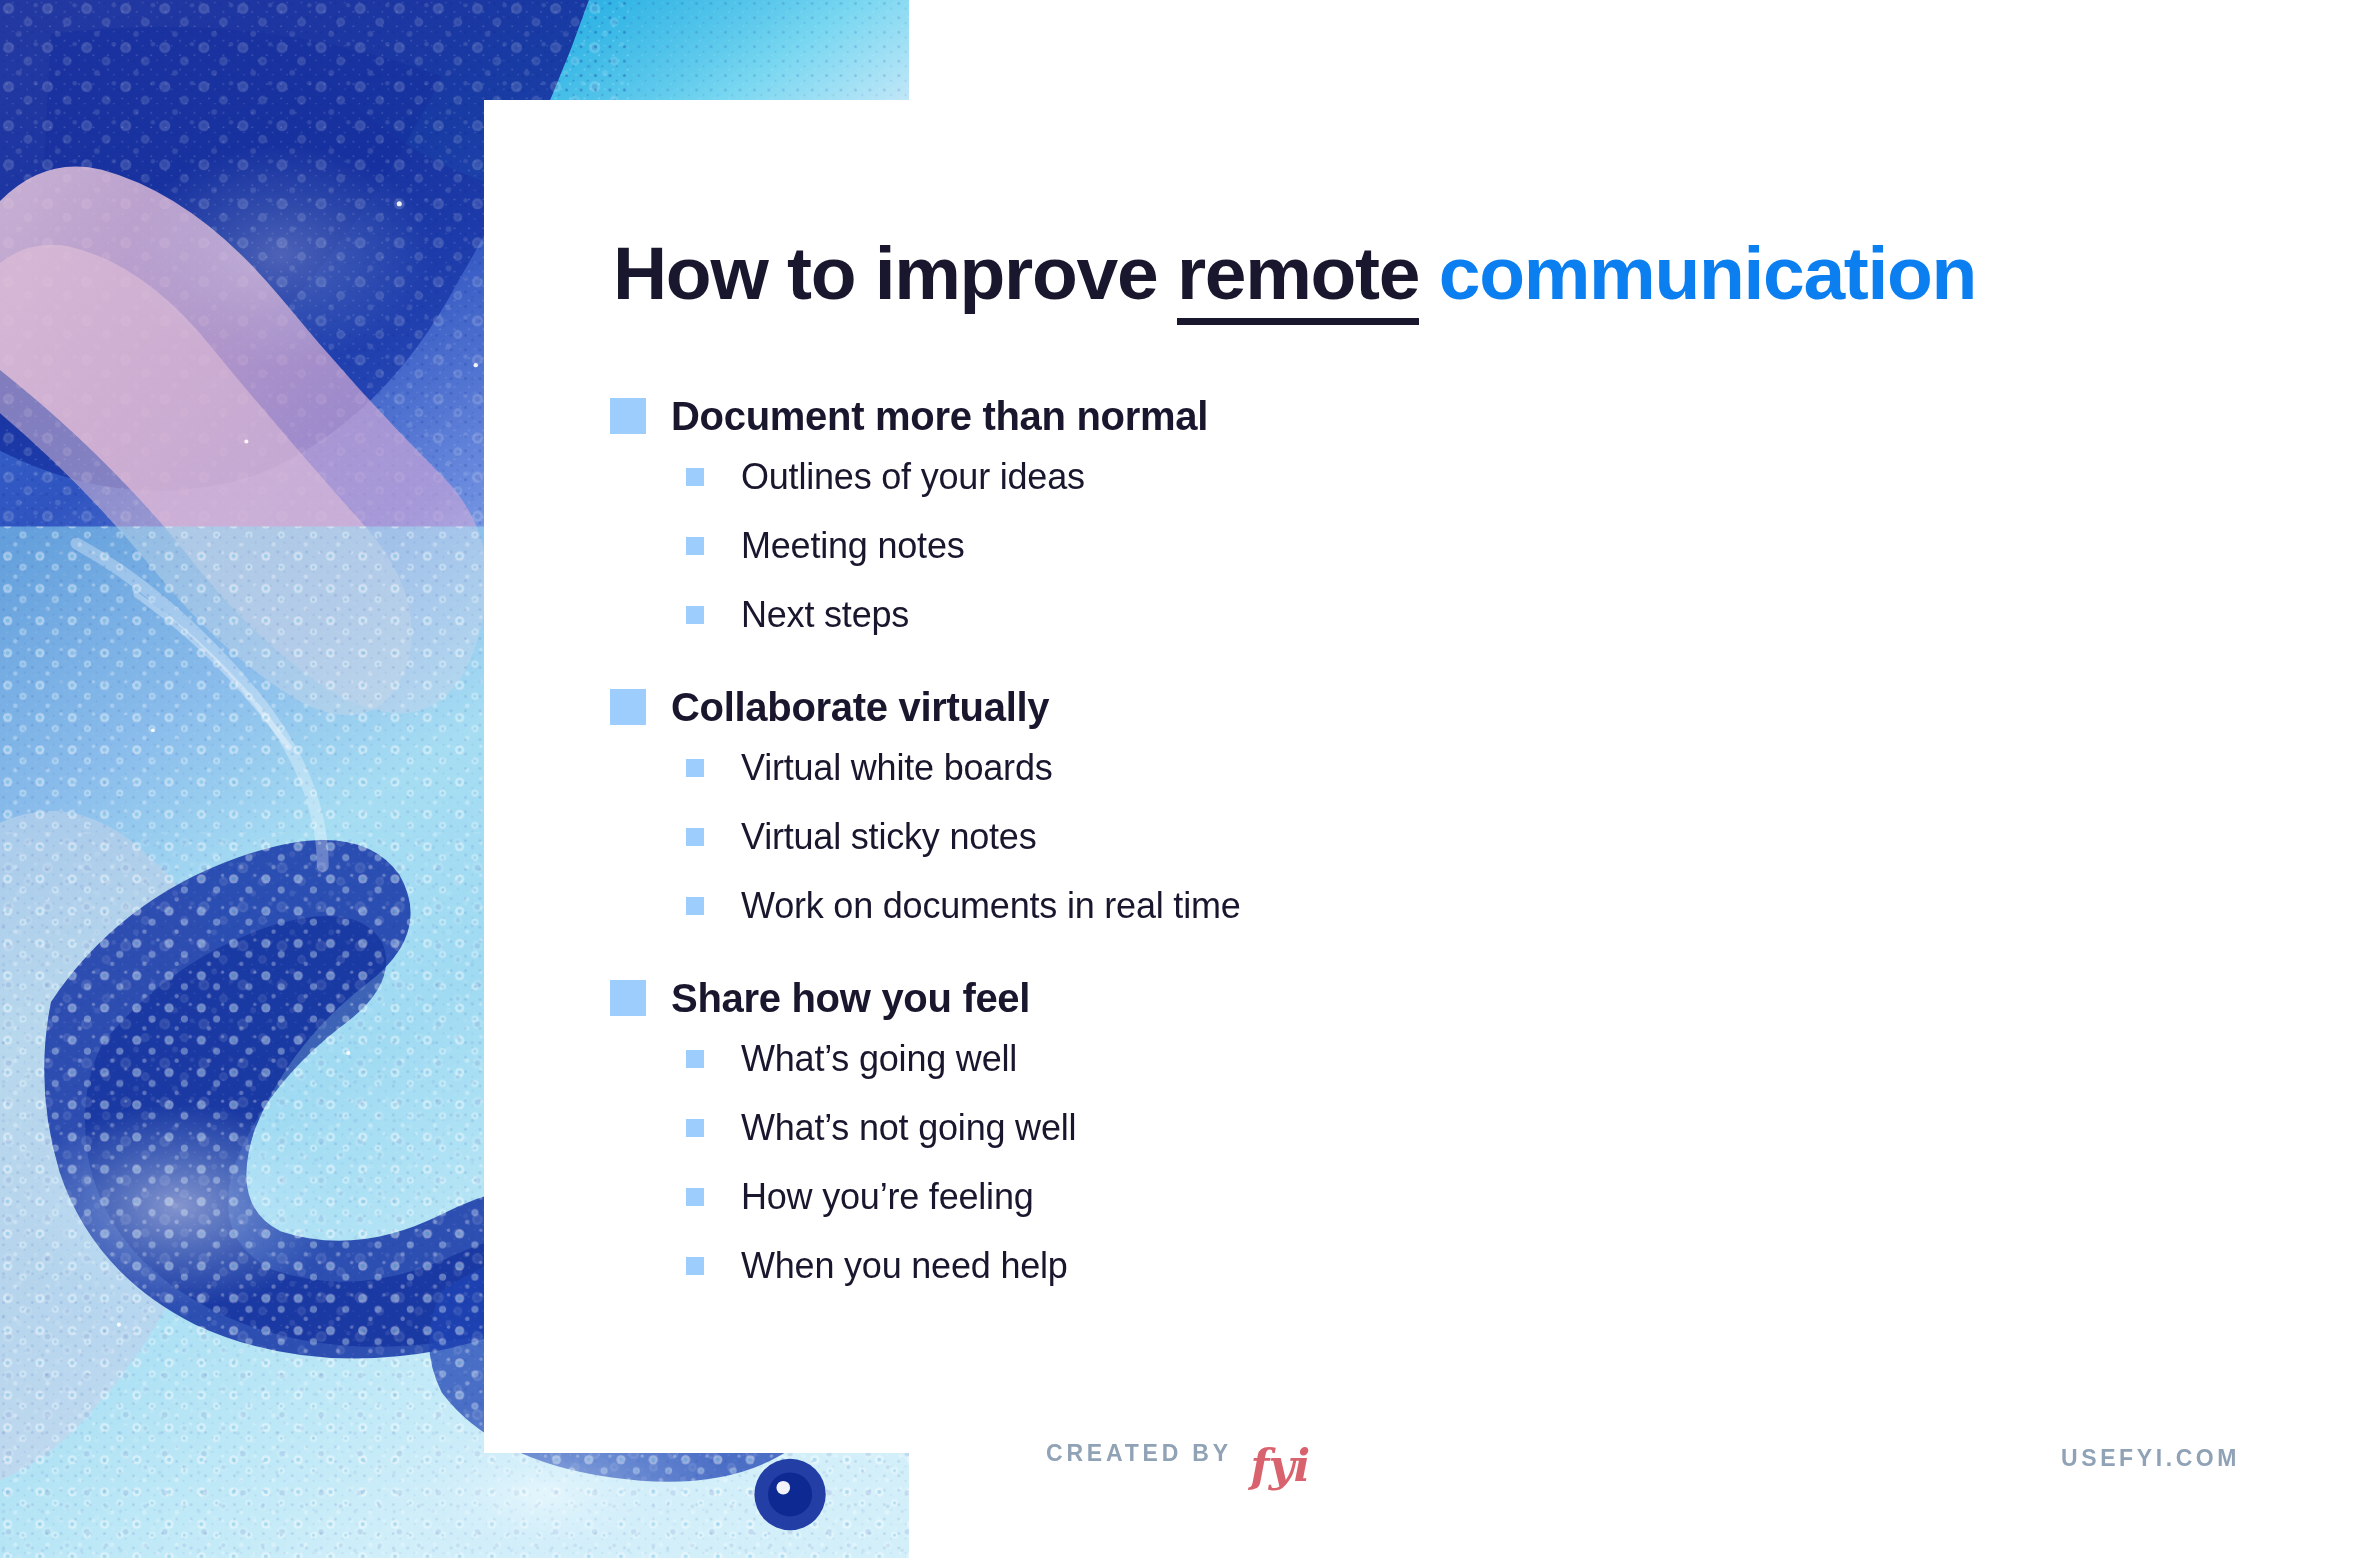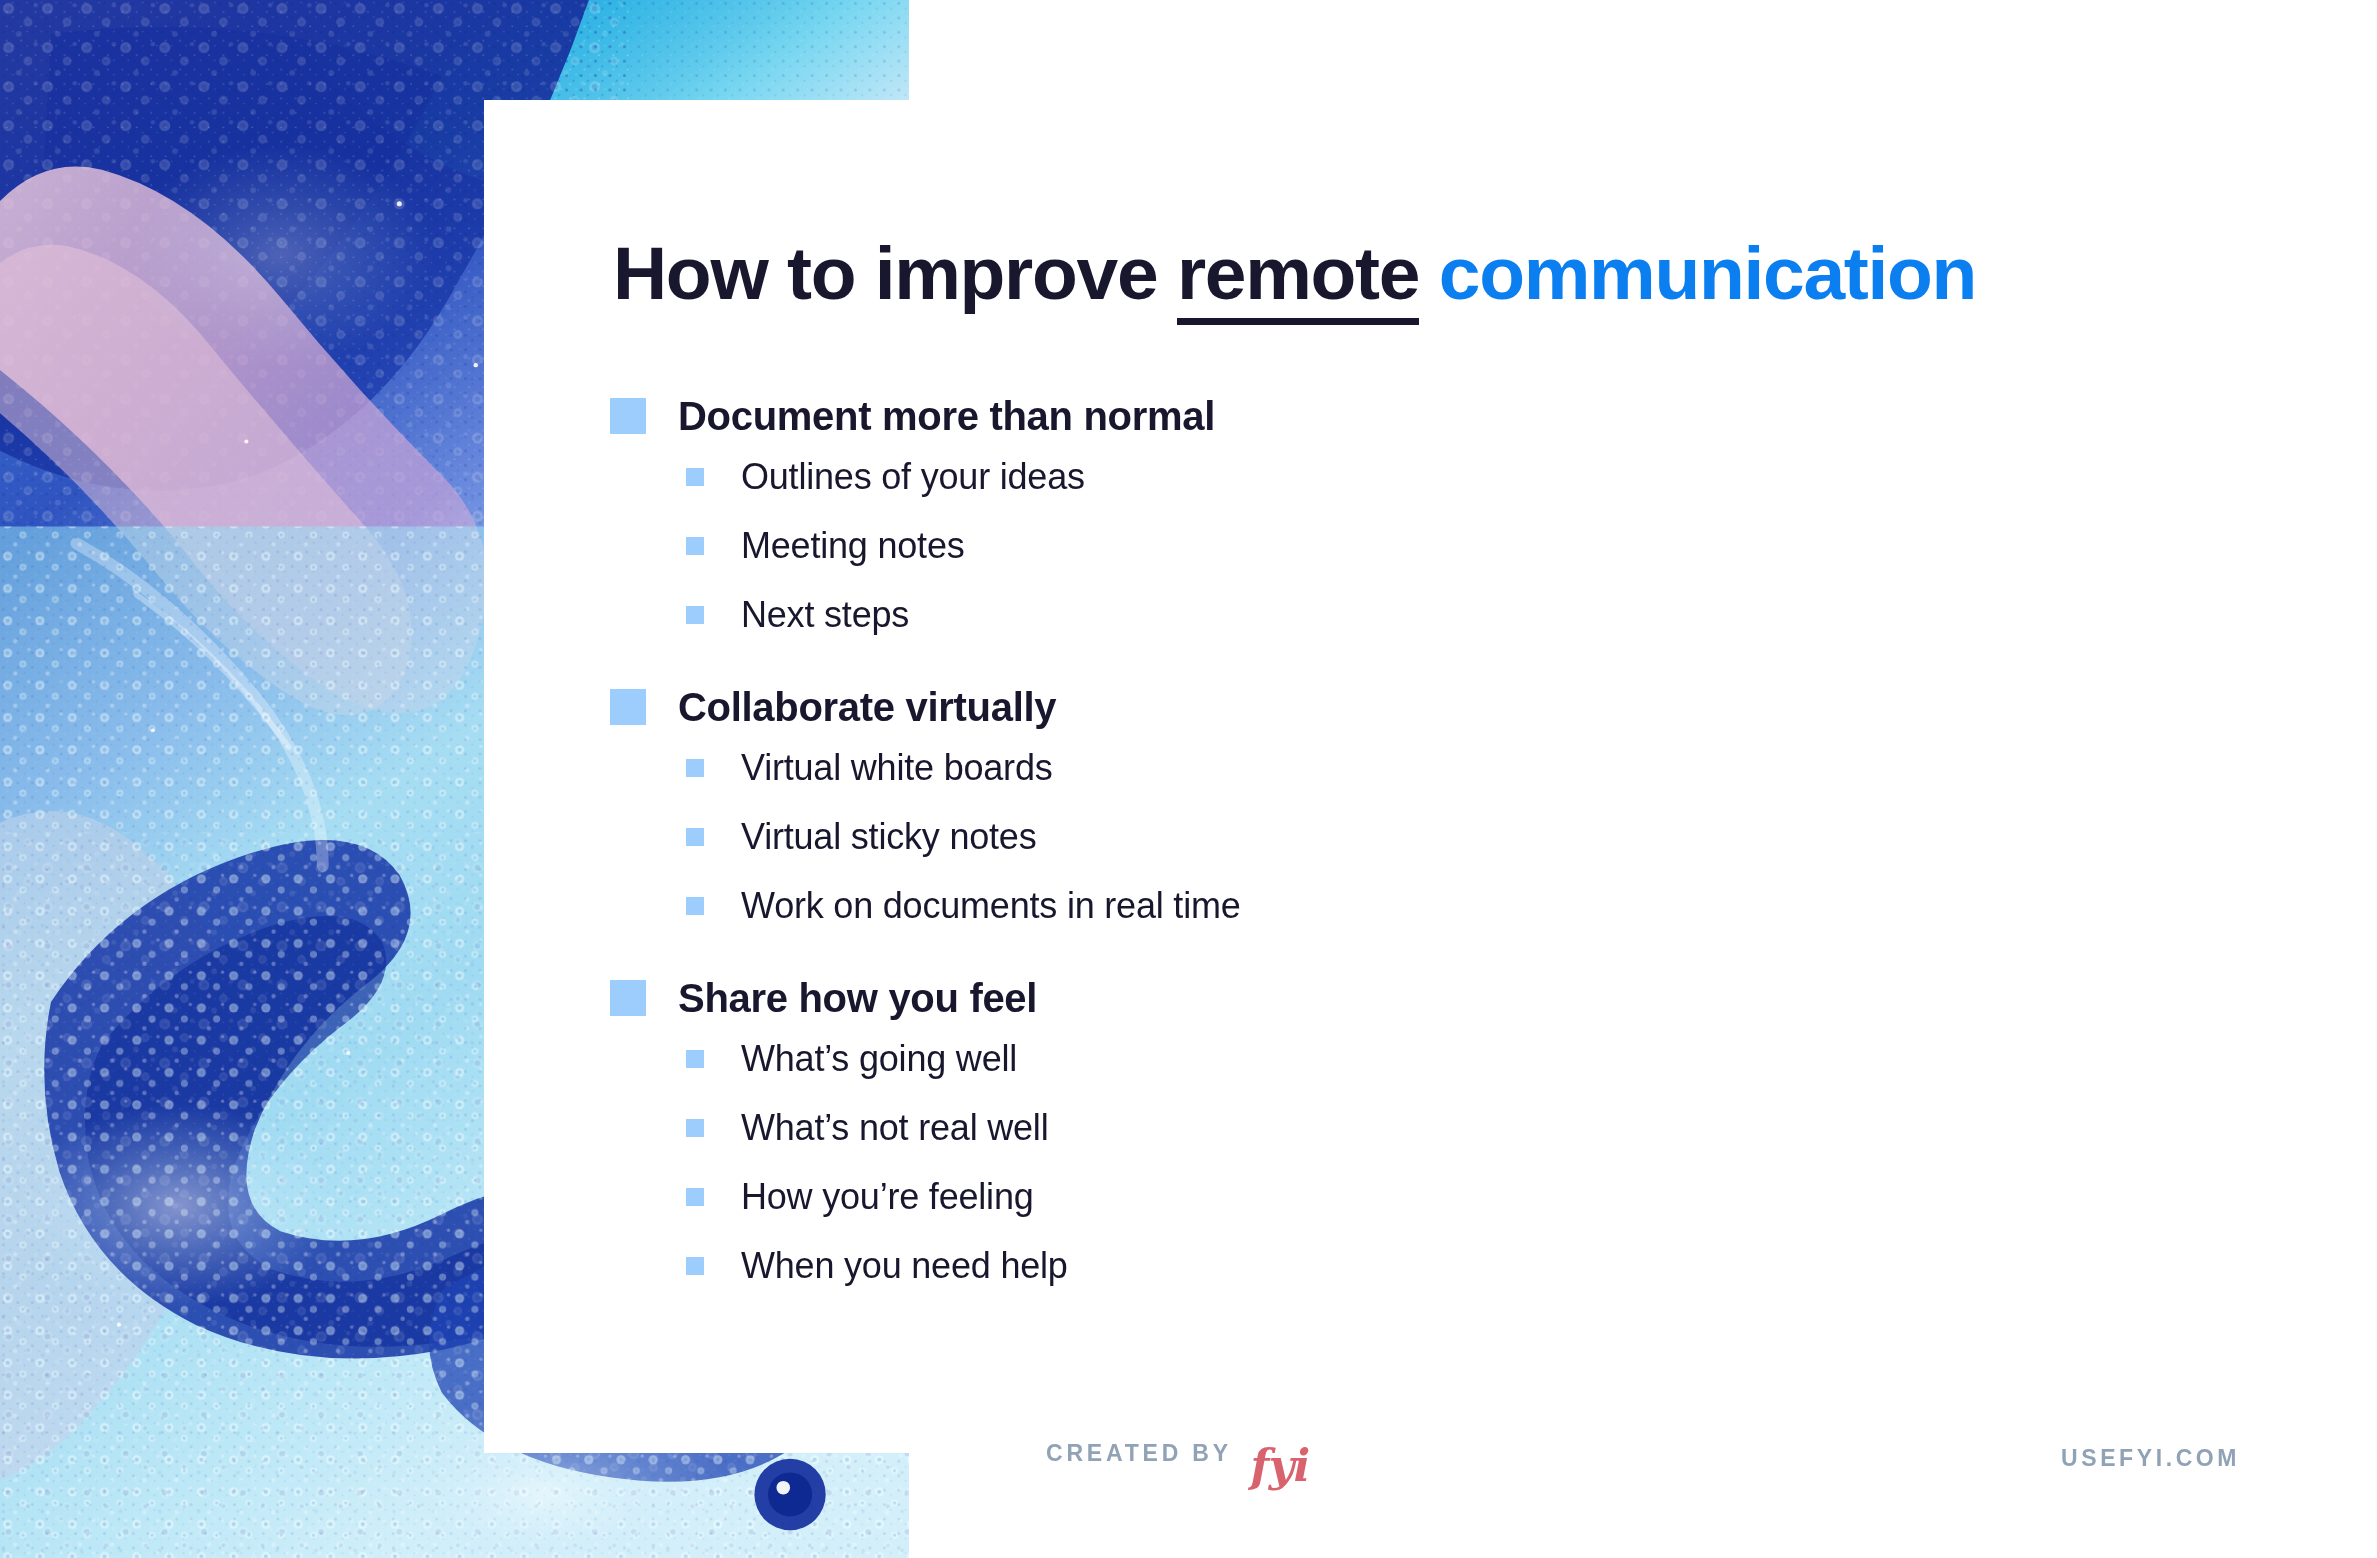--- a/index.html
+++ b/index.html
@@ -78,21 +78,21 @@
     display: flex;
     align-items: center;
     height: 53px;
   }
   .bullet-lg {
     width: 36px; height: 36px;
     background: #9ccdfd;
     flex: 0 0 36px;
   }
   .grp-head .label {
-    margin-left: 32px;
+    margin-left: 25px;
     font-size: 40px;
     font-weight: 700;
     color: #18172e;
     letter-spacing: -0.3px;
     white-space: nowrap;
     line-height: 1;
   }
 
   .sub {
     display: flex;
@@ -349,21 +349,21 @@
       <div class="grp-head">
         <span class="bullet-lg"></span>
         <span class="label">Share how you feel</span>
       </div>
       <div class="sub">
         <span class="bullet-sm"></span>
         <span class="label">What’s going well</span>
       </div>
       <div class="sub">
         <span class="bullet-sm"></span>
-        <span class="label">What’s not real well</span>
+        <span class="label">What’s not going well</span>
       </div>
       <div class="sub">
         <span class="bullet-sm"></span>
         <span class="label">How you’re feeling</span>
       </div>
       <div class="sub">
         <span class="bullet-sm"></span>
         <span class="label">When you need help</span>
       </div>
     </div>

